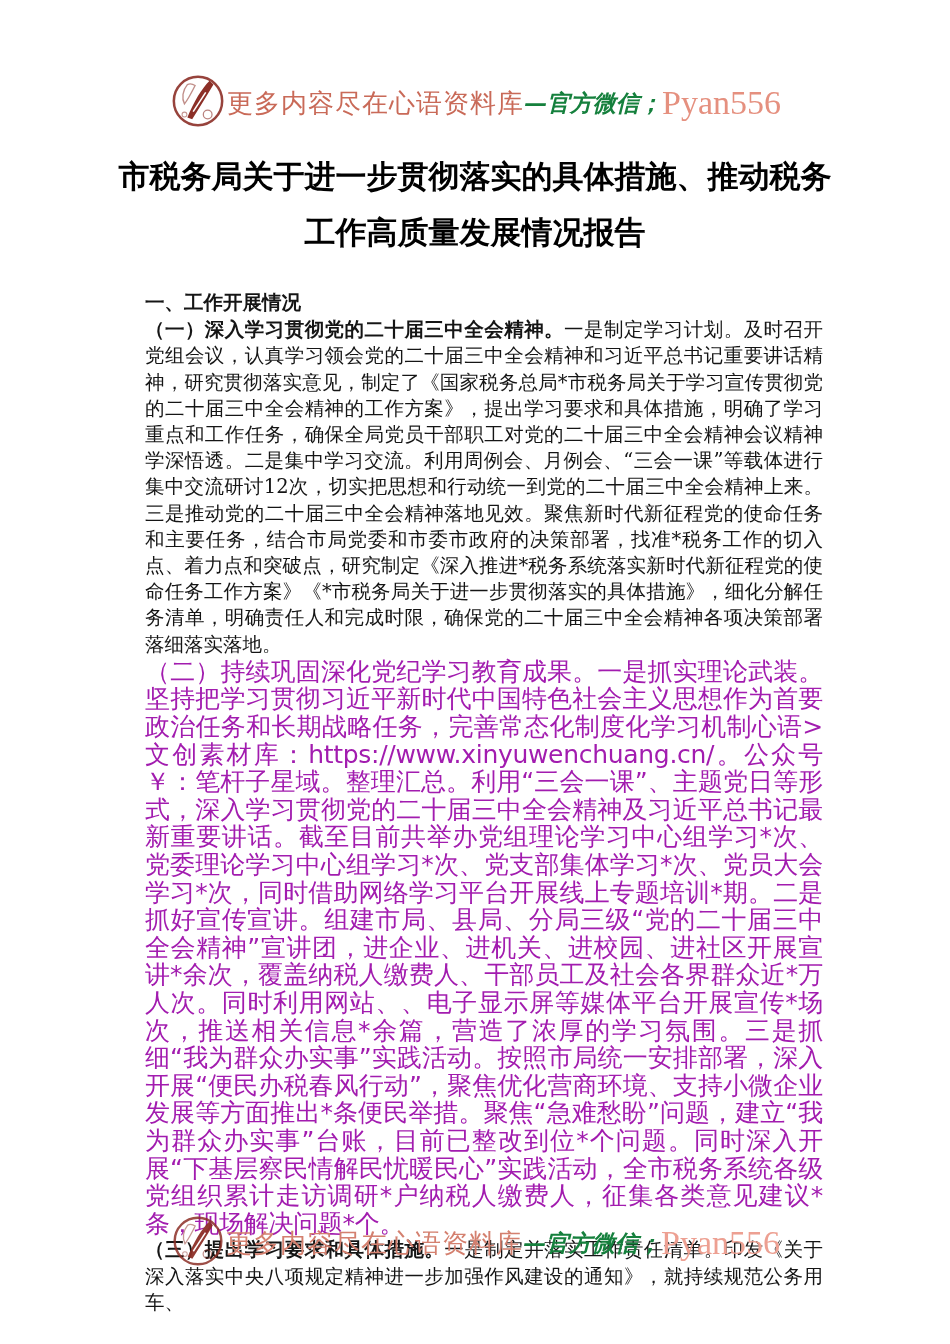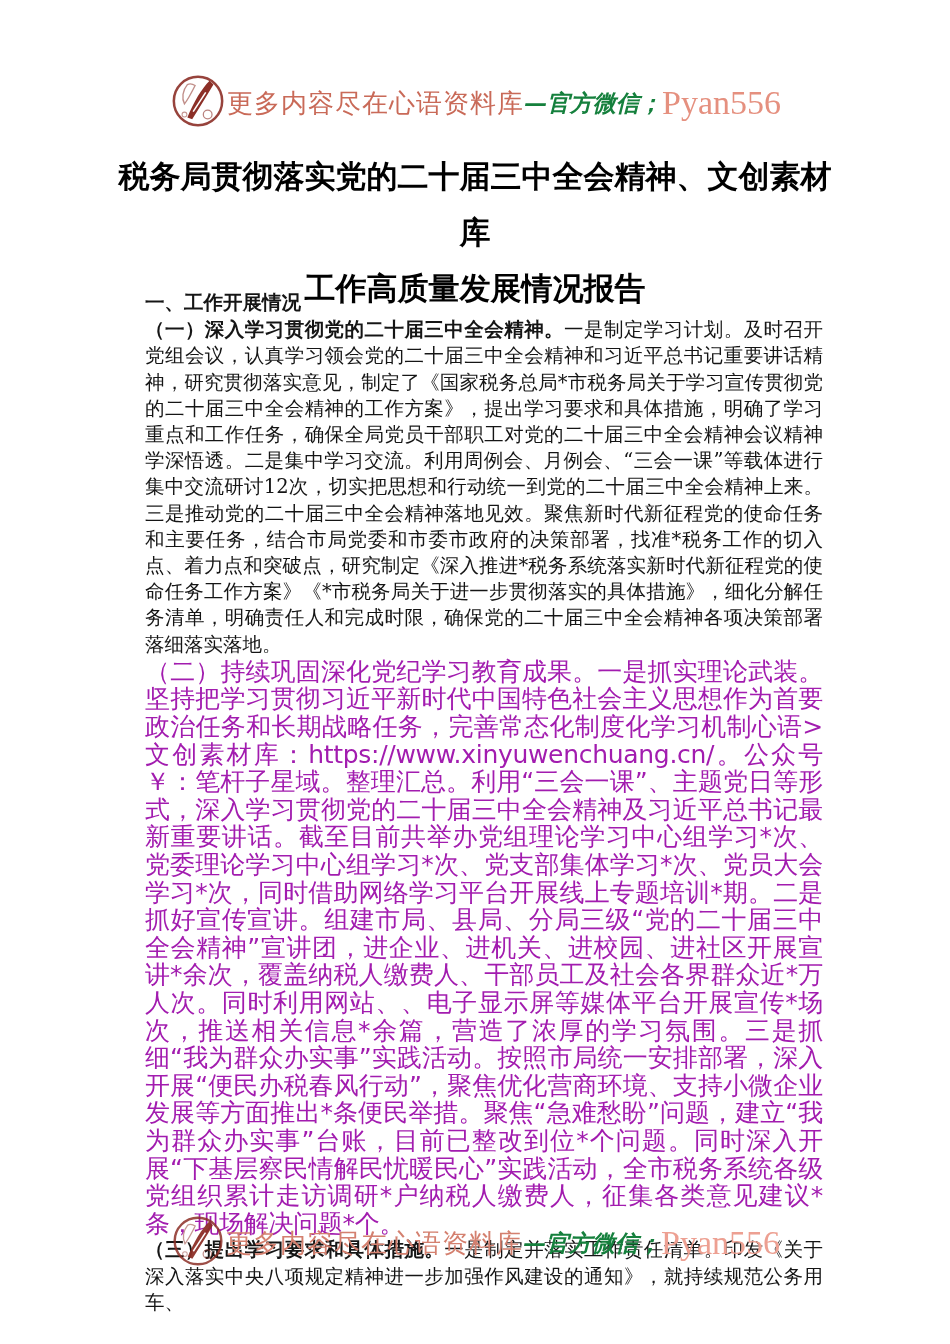--- a/index.html
+++ b/index.html
@@ -106,21 +106,21 @@
         <circle cx="40" cy="44" r="4.5" fill="none" stroke="#8c2f27" stroke-width="1.3" opacity="0.6"></circle>
         <circle cx="16" cy="44" r="2.5" fill="none" stroke="#8c2f27" stroke-width="1.1" opacity="0.5"></circle>
       </svg>
     </span>
     <span class="wm-main">更多内容尽在心语资料库</span>
     <span class="wm-wechat">—官方微信；</span>
     <span class="wm-id">Pyan556</span>
   </div>
 
   <div class="doc-title">
-    <div>税务局贯彻落实党的二十届三中全会精神、文创素材库</div>
+    <div>市税务局关于进一步贯彻落实的具体措施、推动税务</div>
     <div>工作高质量发展情况报告</div>
   </div>
 
   <div class="content">
     <p class="h1-line">一、工作开展情况</p>
     <p class="para-serif"><span class="lead-bold">（一）深入学习贯彻党的二十届三中全会精神。</span><span>一是制定学习计划。及时召开党组会议，认真学习领会党的二十届三中全会精神和习近平总书记重要讲话精神，研究贯彻落实意见，制定了《国家税务总局*市税务局关于学习宣传贯彻党的二十届三中全会精神的工作方案》，提出学习要求和具体措施，明确了学习重点和工作任务，确保全局党员干部职工对党的二十届三中全会精神会议精神学深悟透。二是集中学习交流。利用周例会、月例会、“三会一课”等载体进行集中交流研讨12次，切实把思想和行动统一到党的二十届三中全会精神上来。三是推动党的二十届三中全会精神落地见效。聚焦新时代新征程党的使命任务和主要任务，结合市局党委和市委市政府的决策部署，找准*税务工作的切入点、着力点和突破点，研究制定《深入推进*税务系统落实新时代新征程党的使命任务工作方案》《*市税务局关于进一步贯彻落实的具体措施》，细化分解任务清单，明确责任人和完成时限，确保党的二十届三中全会精神各项决策部署落细落实落地。</span></p>
     <p class="para-sans">（二）持续巩固深化党纪学习教育成果。一是抓实理论武装。坚持把学习贯彻习近平新时代中国特色社会主义思想作为首要政治任务和长期战略任务，完善常态化制度化学习机制心语&gt;文创素材库：https://www.xinyuwenchuang.cn/。公众号￥：笔杆子星域。整理汇总。利用“三会一课”、主题党日等形式，深入学习贯彻党的二十届三中全会精神及习近平总书记最新重要讲话。截至目前共举办党组理论学习中心组学习*次、党委理论学习中心组学习*次、党支部集体学习*次、党员大会学习*次，同时借助网络学习平台开展线上专题培训*期。二是抓好宣传宣讲。组建市局、县局、分局三级“党的二十届三中全会精神”宣讲团，进企业、进机关、进校园、进社区开展宣讲*余次，覆盖纳税人缴费人、干部员工及社会各界群众近*万人次。同时利用网站、、电子显示屏等媒体平台开展宣传*场次，推送相关信息*余篇，营造了浓厚的学习氛围。三是抓细“我为群众办实事”实践活动。按照市局统一安排部署，深入开展“便民办税春风行动”，聚焦优化营商环境、支持小微企业发展等方面推出*条便民举措。聚焦“急难愁盼”问题，建立“我为群众办实事”台账，目前已整改到位*个问题。同时深入开展“下基层察民情解民忧暖民心”实践活动，全市税务系统各级党组织累计走访调研*户纳税人缴费人，征集各类意见建议*条，现场解决问题*个。</p>
     <p class="para-serif"><span class="lead-bold">（三）提出学习要求和具体措施。</span><span>一是制定并落实工作责任清单。印发《关于深入落实中央八项规定精神进一步加强作风建设的通知》，就持续规范公务用车、</span></p>
   </div>
 

